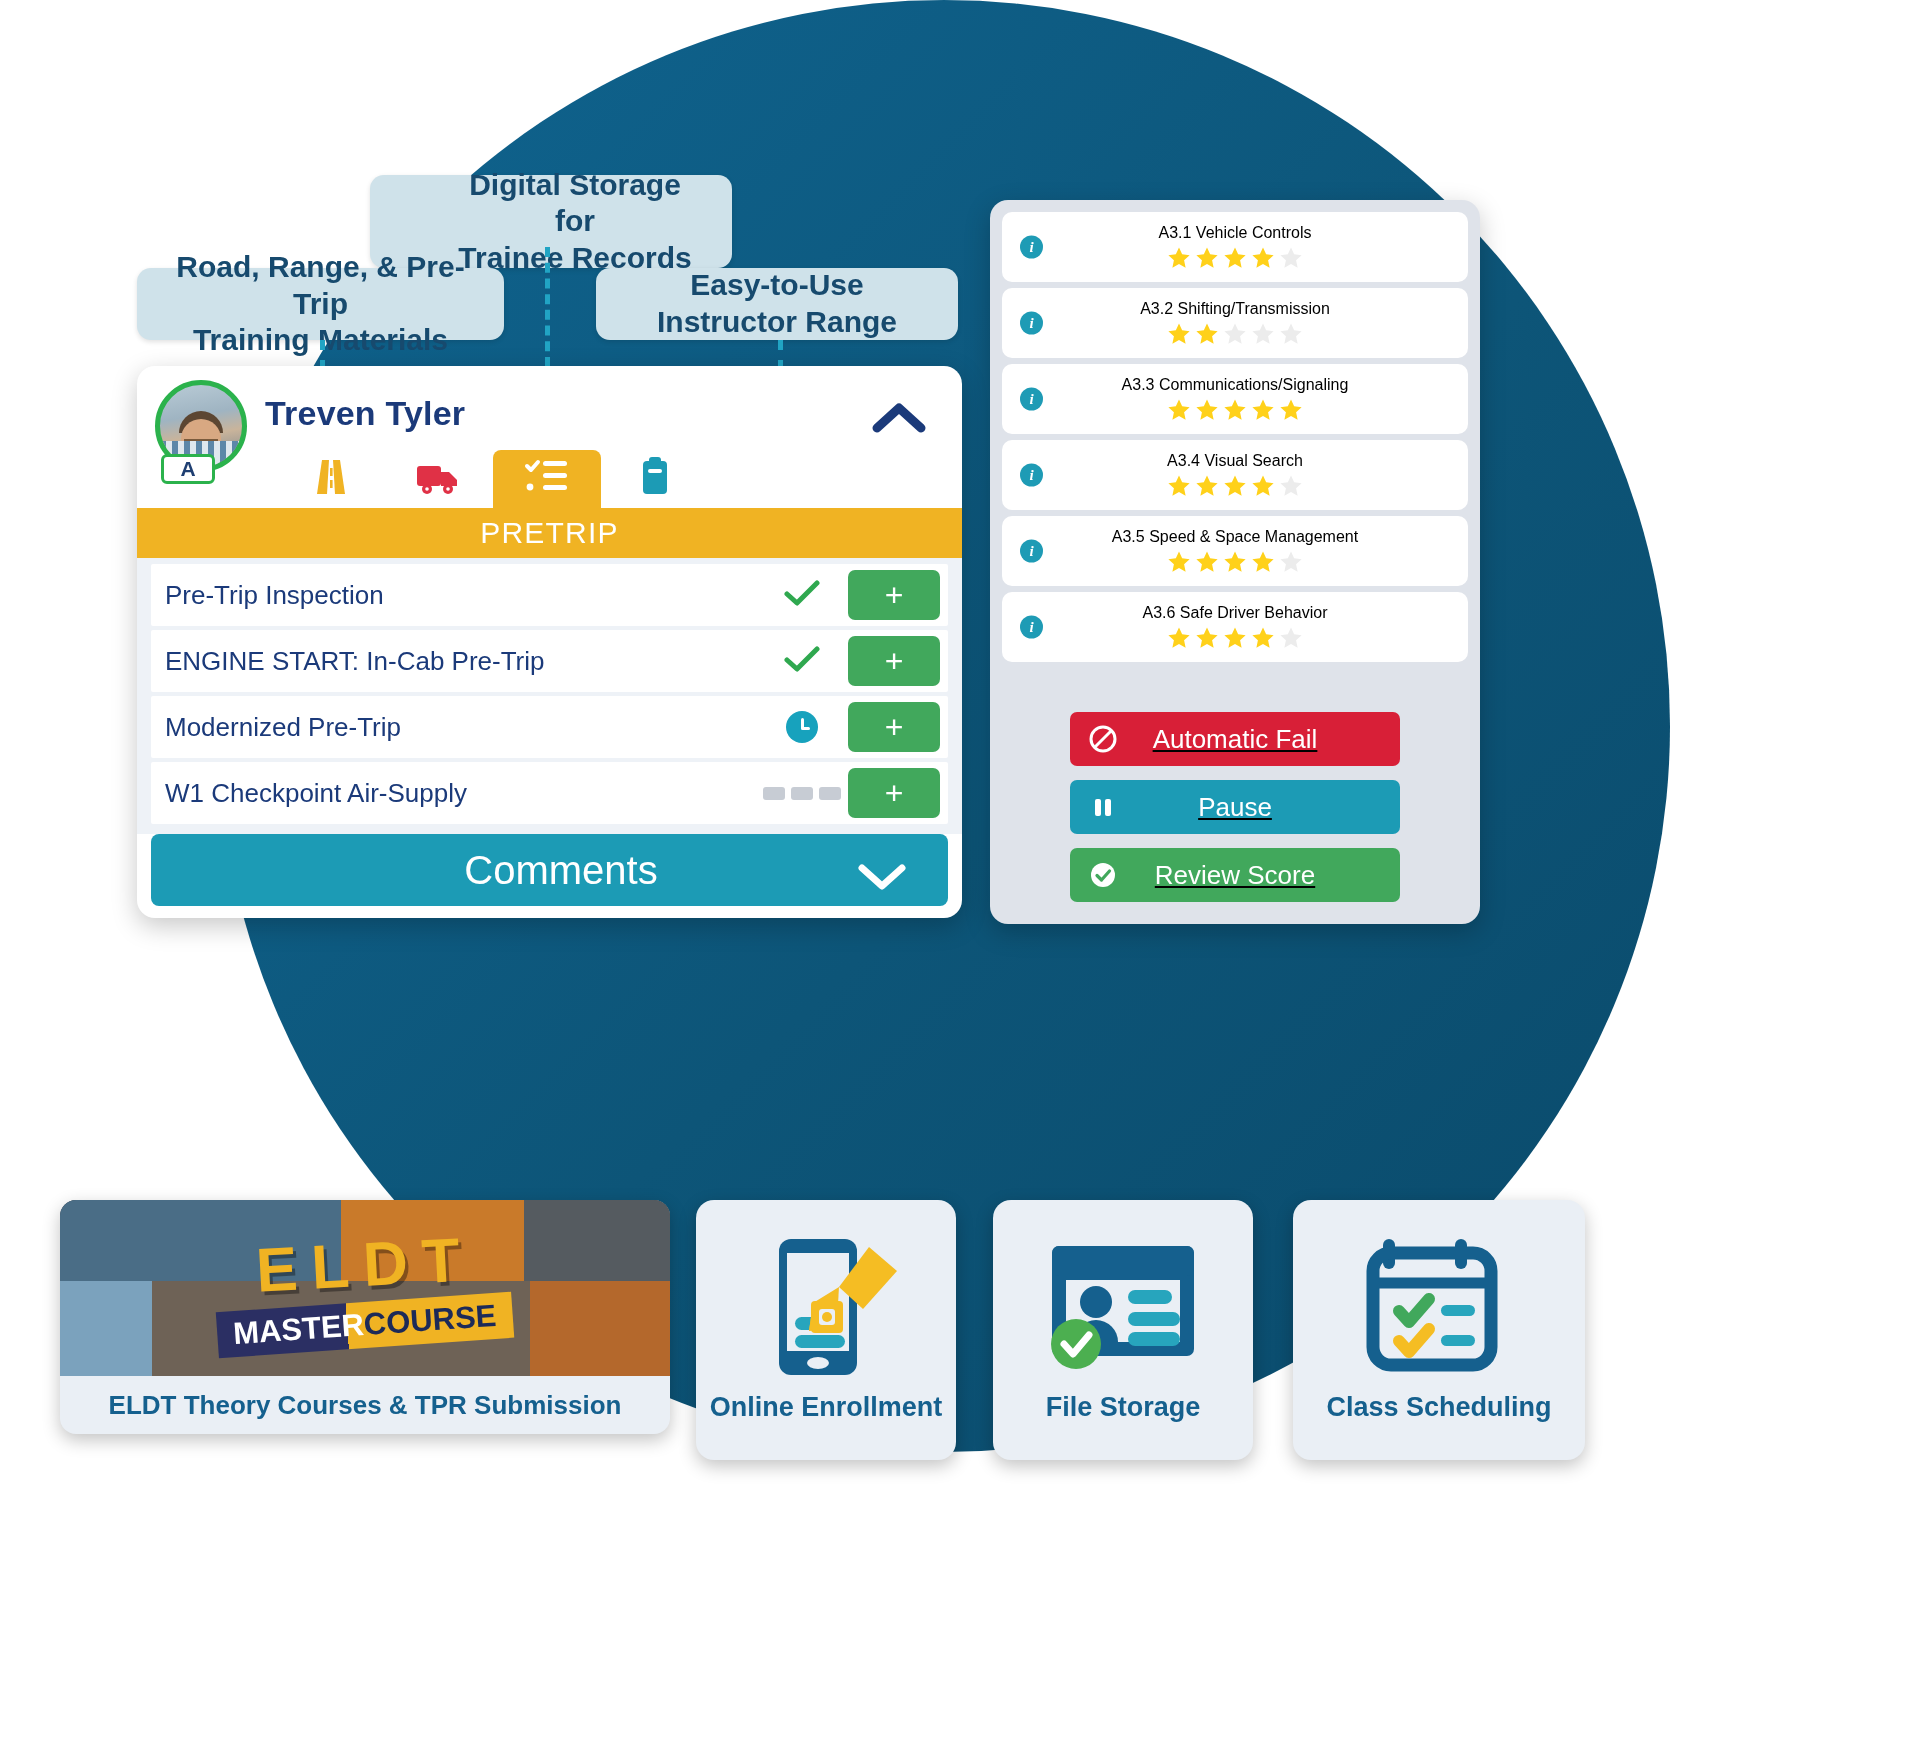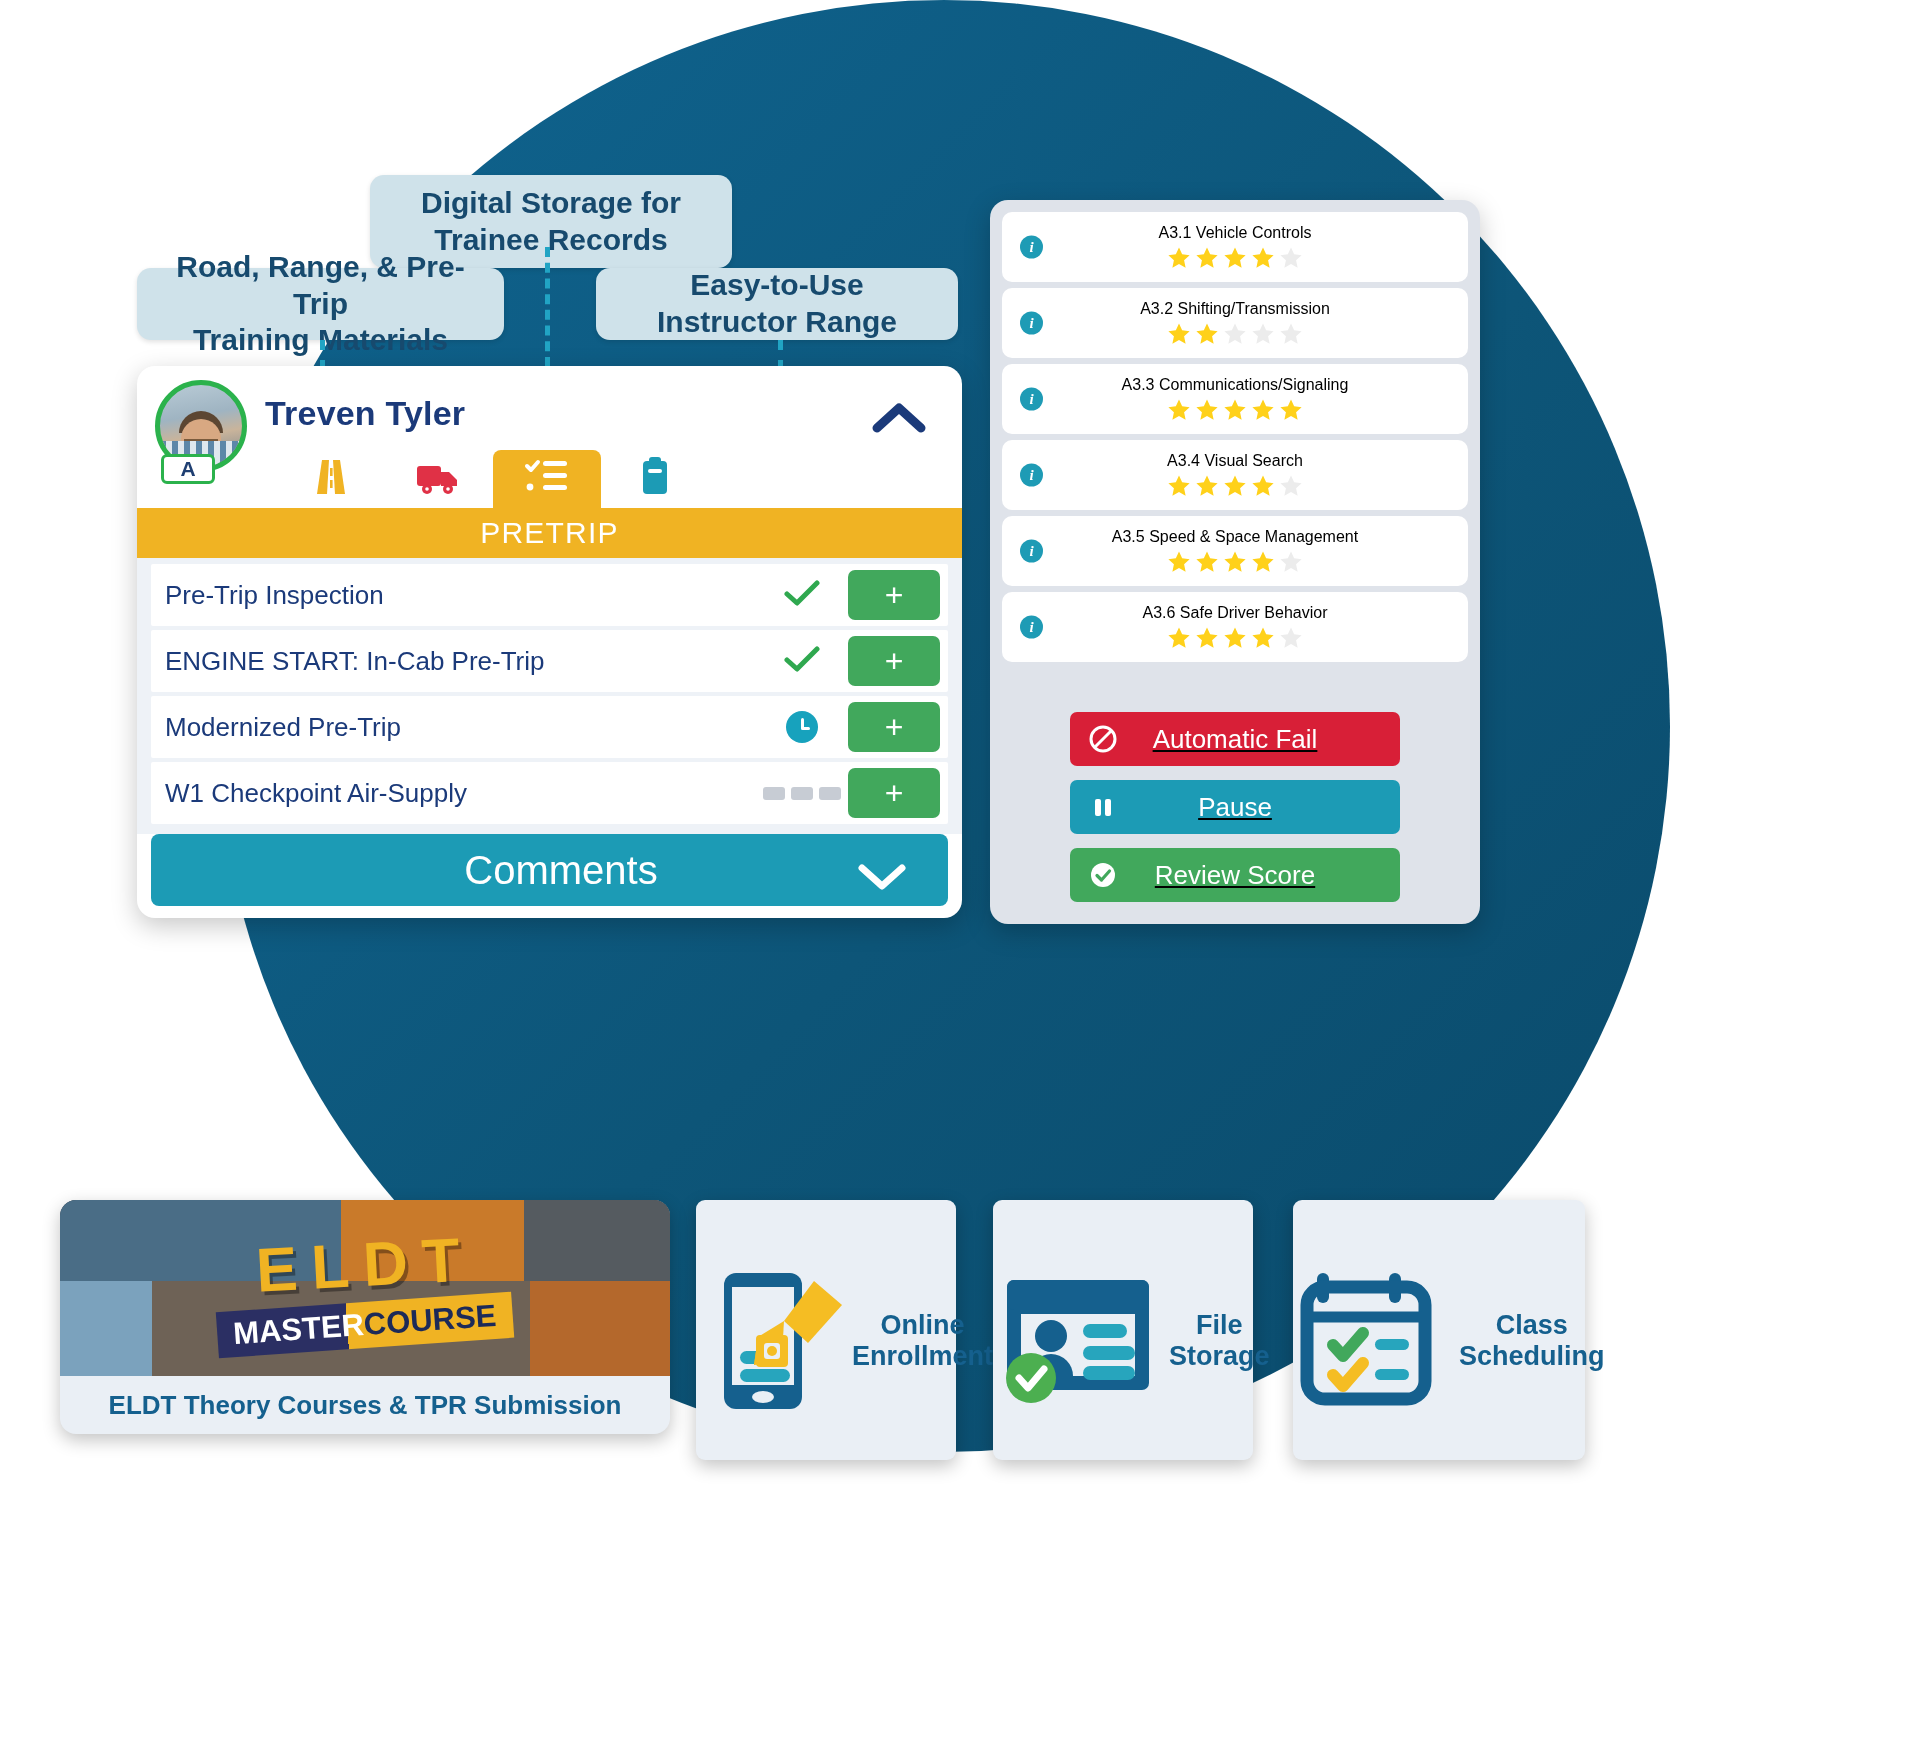--- a/index.html
+++ b/index.html
@@ -27,21 +27,21 @@
     background: #cfe2ea;
     border-radius: 14px;
     color: #174a6e;
     font-weight: bold;
     text-align: center;
     line-height: 1.22;
     display: flex; align-items: center; justify-content: center;
     box-shadow: 0 2px 5px rgba(0,0,0,.12);
   }
   .callout span { display: block; padding: 0 18px; }
-  #callout-digital { left: 370px; top: 175px; width: 362px; height: 93px; font-size: 30px; }
+  #callout-digital { left: 370px; top: 175px; width: 362px; height: 93px; font-size: 30px; padding-left: 48px; }
   #callout-road    { left: 137px; top: 268px; width: 367px; height: 72px; font-size: 30px; }
   #callout-tools   { left: 596px; top: 268px; width: 362px; height: 72px; font-size: 30px; }
 
   .dashline {
     position: absolute;
     width: 0; border-left: 5px dashed #21a4c4;
   }
   #dash-a { left: 545px; top: 247px;  height: 120px; }
   #dash-b { left: 320px; top: 340px;  height: 30px;  }
   #dash-c { left: 778px; top: 340px;  height: 30px;  }
@@ -252,23 +252,23 @@
     padding: 5px 16px; margin-top: 2px;
     font-size: 31px; font-weight: bold;
   }
   .eldt-sub .m { color: #ffffff; }
   .eldt-sub .c { color: #1c2a58; }
 
   .icon-card {
     position: absolute;
     width: 260px; height: 260px;
     background: #eaeff5;
-    border-radius: 9px;
+    border-radius: 18px;
     box-shadow: 0 6px 18px rgba(0,0,0,.24);
-    display: flex; flex-direction: row;
+    display: flex; flex-direction: column;
     align-items: center; justify-content: flex-start;
     padding-top: 22px;
   }
   #card-enroll   { left: 696px;  top: 1200px; }
   #card-storage  { left: 993px;  top: 1200px; }
   #card-class    { left: 1290px; top: 1200px; width: 290px; }
   .icon-card .glyph { height: 170px; display:flex; align-items:center; justify-content:center;}
   .icon-card .cap {
     color: #15608e; font-size: 27px; font-weight: bold; text-align:center;
     padding: 0 6px;

